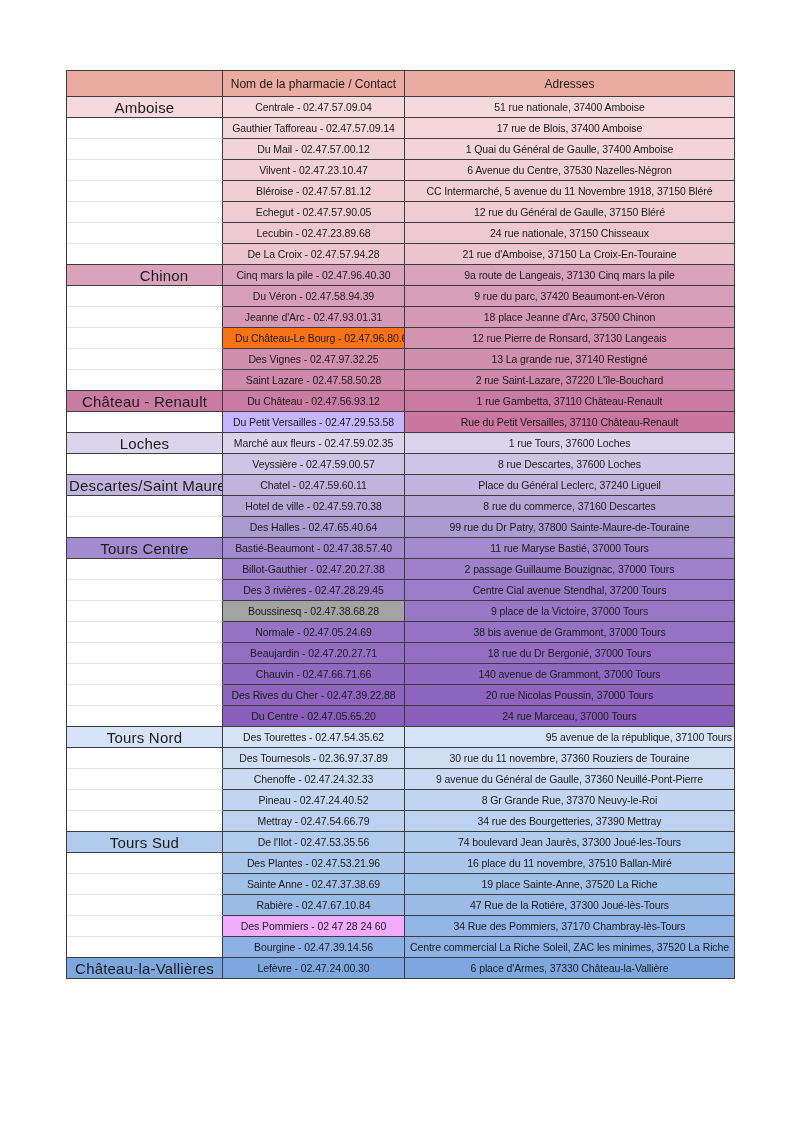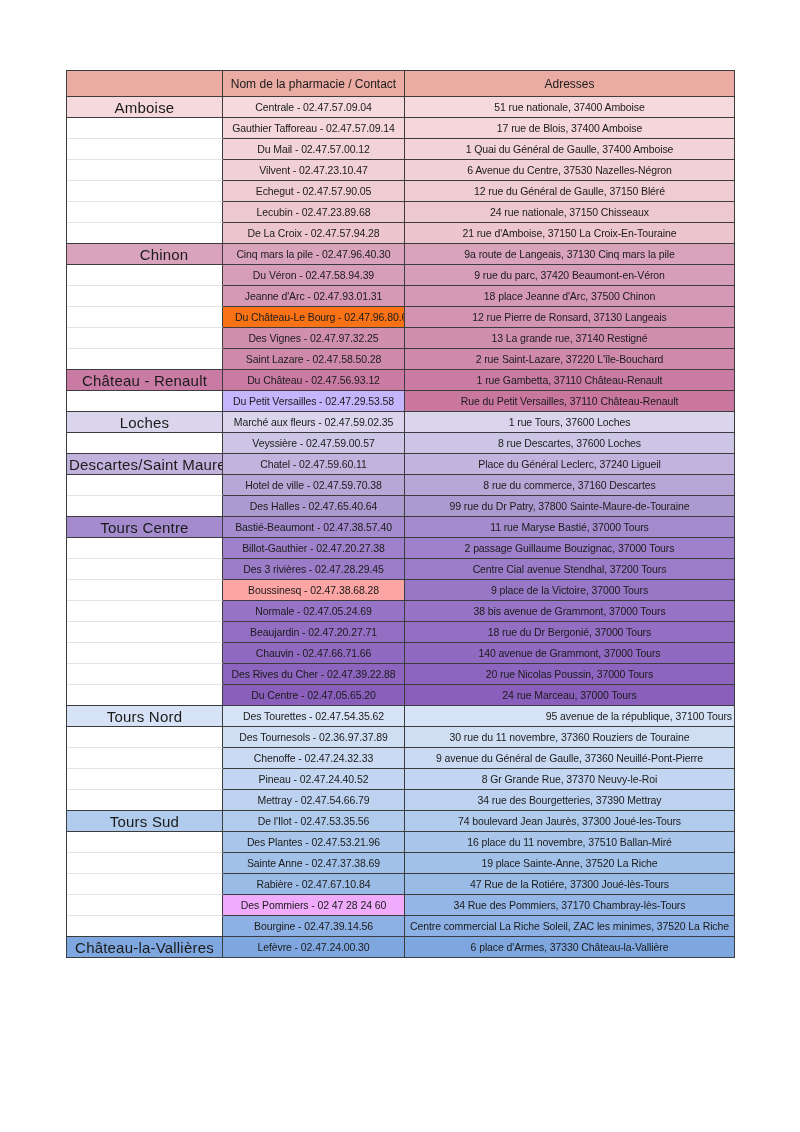--- a/index.html
+++ b/index.html
@@ -93,20 +93,25 @@
           <td class="name-cell" style="background: rgb(242, 211, 217);">Du Mail - 02.47.57.00.12</td>
           <td class="address-cell" style="background: rgb(242, 211, 217);">1 Quai du Général de Gaulle, 37400 Amboise</td>
         </tr>
         <tr>
           <td class="region-empty" style="background: rgb(255, 255, 255);"></td>
           <td class="name-cell" style="background: rgb(241, 208, 215);">Vilvent - 02.47.23.10.47</td>
           <td class="address-cell" style="background: rgb(241, 208, 215);">6 Avenue du Centre, 37530 Nazelles-Négron</td>
         </tr>
         <tr>
           <td class="region-empty" style="background: rgb(255, 255, 255);"></td>
+          <td class="name-cell" style="background: rgb(240, 206, 212);">Bléroise - 02.47.57.81.12</td>
+          <td class="address-cell" style="background: rgb(240, 206, 212);">CC Intermarché, 5 avenue du 11 Novembre 1918, 37150 Bléré</td>
+        </tr>
+        <tr>
+          <td class="region-empty" style="background: rgb(255, 255, 255);"></td>
           <td class="name-cell" style="background: rgb(239, 203, 210);">Echegut - 02.47.57.90.05</td>
           <td class="address-cell" style="background: rgb(239, 203, 210);">12 rue du Général de Gaulle, 37150 Bléré</td>
         </tr>
         <tr>
           <td class="region-empty" style="background: rgb(255, 255, 255);"></td>
           <td class="name-cell" style="background: rgb(237, 200, 208);">Lecubin - 02.47.23.89.68</td>
           <td class="address-cell" style="background: rgb(237, 200, 208);">24 rue nationale, 37150 Chisseaux</td>
         </tr>
         <tr>
           <td class="region-empty last" style="background: rgb(255, 255, 255);"></td>
@@ -188,21 +193,21 @@
           <td class="name-cell" style="background: rgb(158, 129, 202);">Billot-Gauthier - 02.47.20.27.38</td>
           <td class="address-cell" style="background: rgb(158, 129, 202);">2 passage Guillaume Bouzignac, 37000 Tours</td>
         </tr>
         <tr>
           <td class="region-empty" style="background: rgb(255, 255, 255);"></td>
           <td class="name-cell" style="background: rgb(155, 124, 200);">Des 3 rivières - 02.47.28.29.45</td>
           <td class="address-cell" style="background: rgb(155, 124, 200);">Centre Cial avenue Stendhal, 37200 Tours</td>
         </tr>
         <tr>
           <td class="region-empty" style="background: rgb(255, 255, 255);"></td>
-          <td class="name-cell" style="background: #fca5a5;">Boussinesq - 02.47.38.68.28</td>
+          <td class="name-cell" style="background: #a3a3a3;">Boussinesq - 02.47.38.68.28</td>
           <td class="address-cell" style="background: rgb(152, 119, 198);">9 place de la Victoire, 37000 Tours</td>
         </tr>
         <tr>
           <td class="region-empty" style="background: rgb(255, 255, 255);"></td>
           <td class="name-cell" style="background: rgb(150, 115, 196);">Normale - 02.47.05.24.69</td>
           <td class="address-cell" style="background: rgb(150, 115, 196);">38 bis avenue de Grammont, 37000 Tours</td>
         </tr>
         <tr>
           <td class="region-empty" style="background: rgb(255, 255, 255);"></td>
           <td class="name-cell" style="background: rgb(147, 110, 194);">Beaujardin - 02.47.20.27.71</td>

